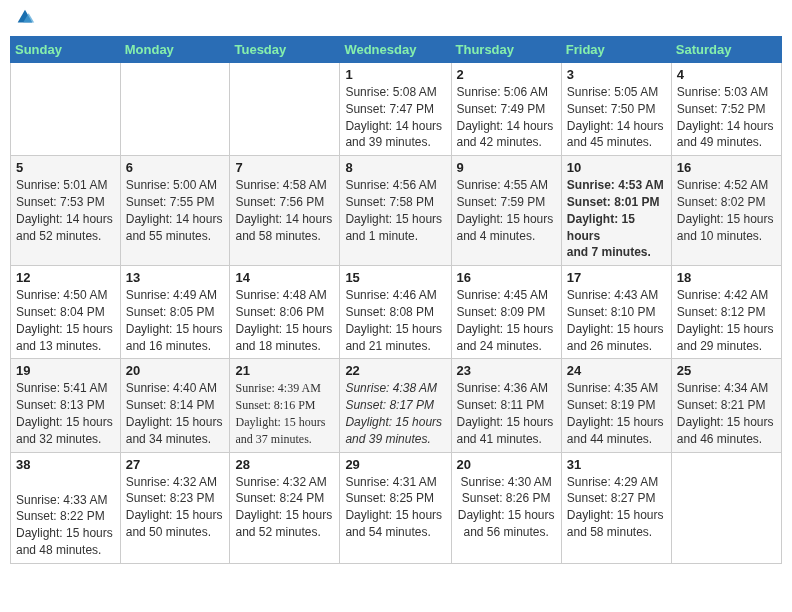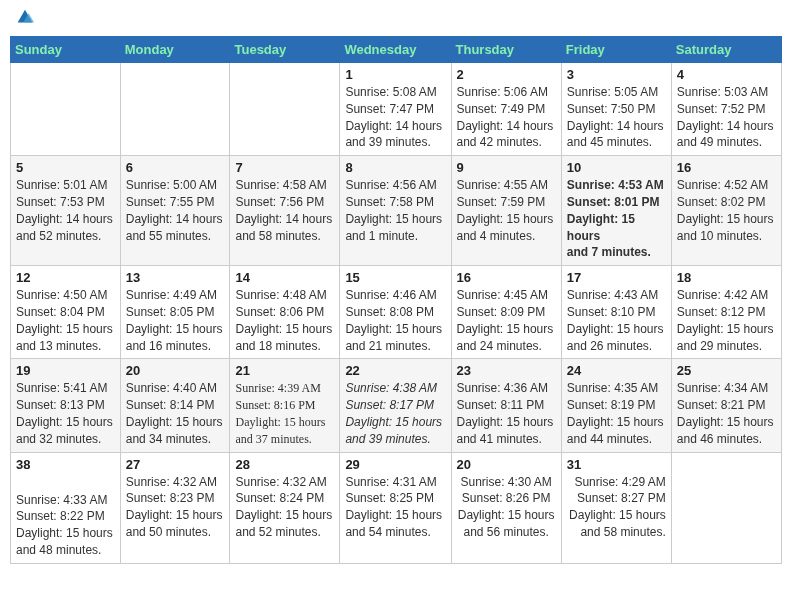--- a/index.html
+++ b/index.html
@@ -344,21 +344,21 @@
         </td>
         <td>
           <div class="day-number">20</div>
           <div class="day-info" style="white-space: pre-line; text-align: center;">Sunrise: 4:30 AM
 Sunset: 8:26 PM
 Daylight: 15 hours
 and 56 minutes.</div>
         </td>
         <td>
           <div class="day-number">31</div>
-          <div class="day-info" style="white-space: pre-line; text-align: right;">Sunrise: 4:29 AM
+          <div class="day-info" style="white-space: pre-line;">Sunrise: 4:29 AM
 Sunset: 8:27 PM
 Daylight: 15 hours
 and 58 minutes.</div>
         </td>
         <td class="empty-cell"></td>
       </tr>
     </tbody>
 </table>
 
 </body></html>

